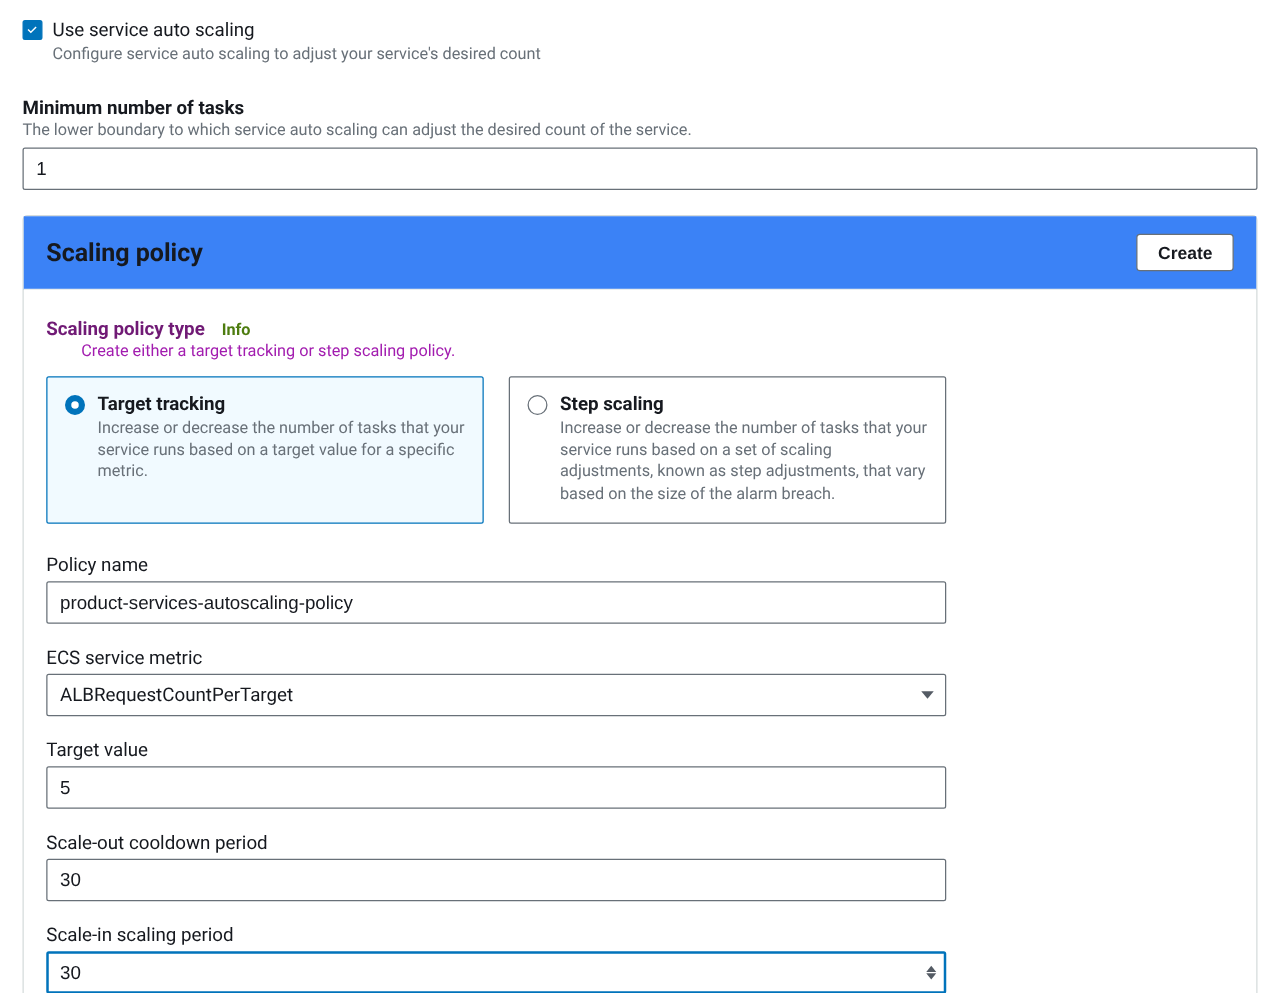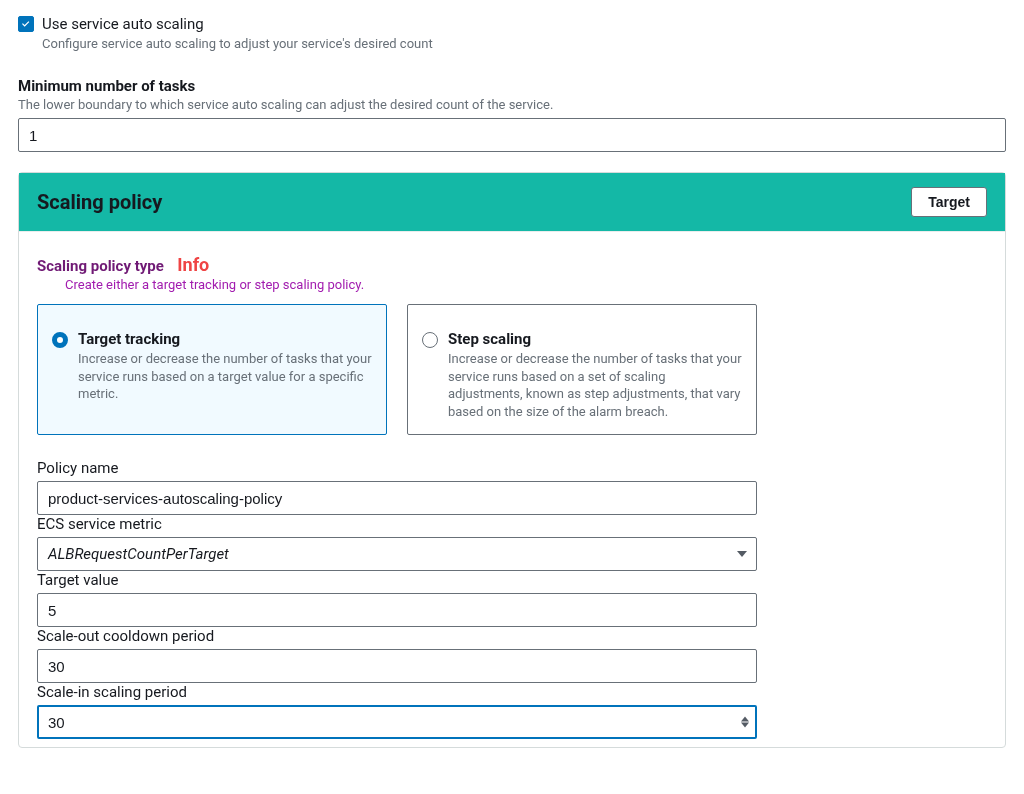--- a/index.html
+++ b/index.html
@@ -32,55 +32,55 @@
       width: 100%; padding: 6px 10px; font-size: 15px; color: #16191f;
       border: 1px solid #687078; border-radius: 2px; background: #fff;
       height: 34px; outline: none;
     }
     .text-input.focused { border: 2px solid #0073bb; padding: 5px 9px; }
 
     
     .panel { border: 1px solid #d5dbdb; border-radius: 4px; background: #fff; }
     .panel-header {
       display: flex; align-items: center; justify-content: space-between;
-      padding: 14px 18px; background: #14b8a6; border-bottom: 1px solid #eaeded;
+      padding: 14px 18px; background: #3b82f6; border-bottom: 1px solid #eaeded;
     }
     .panel-title { font-size: 20px; font-weight: 700; color: #16191f; }
     .btn {
       border: 1px solid #687078; background: #fff; color: #16191f; font-weight: 700;
       font-size: 14px; border-radius: 3px; padding: 6px 16px; cursor: pointer;
     }
     .panel-body { padding: 22px 18px 8px 18px; }
 
     .sub-label { font-weight: 700; font-size: 15px; color: #701a75; }
-    .info-link { color: #ef4444; font-weight: 700; font-size: 18px; margin-left: 10px; cursor: pointer; }
+    .info-link { color: #4d7c0f; font-weight: 700; font-size: 13px; margin-left: 10px; cursor: pointer; }
     .sub-desc  { font-size: 13px; color: #a21caf; margin-top: 2px; margin-bottom: 12px; margin-left: 28px; }
 
     
     .tiles { display: flex; gap: 20px; margin-bottom: 24px; max-width: 720px; }
     .tile {
       flex: 1; border: 1px solid #687078; border-radius: 2px;
-      padding: 25px 14px 14px 14px; display: flex; gap: 10px; align-items: flex-start;
+      padding: 12px 14px 14px 14px; display: flex; gap: 10px; align-items: flex-start;
       cursor: pointer; background: #fff;
     }
     .tile.selected { border-color: #0073bb; background: #f1faff; }
     .radio {
       width: 16px; height: 16px; border-radius: 50%; border: 1px solid #687078;
       flex: none; margin-top: 2px; position: relative; background: #fff;
     }
     .tile.selected .radio { border: 5px solid #0073bb; }
     .tile-title { font-weight: 700; font-size: 15px; color: #16191f; }
     .tile-desc  { font-size: 13px; color: #687078; margin-top: 2px; line-height: 1.35; }
 
     .narrow-form { max-width: 720px; }
-    .form-group { }
+    .form-group { margin-bottom: 18px; }
     .form-label { font-size: 15px; color: #16191f; font-weight: 400; margin-bottom: 4px; display: block; }
 
     
-    .select-wrap { position: relative; font-style: italic; }
+    .select-wrap { position: relative; }
     .select-display {
       width: 100%; padding: 6px 30px 6px 10px; font-size: 15px; color: #16191f;
       border: 1px solid #687078; border-radius: 2px; background: #fff; height: 34px;
       display: flex; align-items: center; cursor: pointer;
     }
     .select-caret {
       position: absolute; right: 10px; top: 50%; transform: translateY(-50%);
       width: 0; height: 0; border-left: 5px solid transparent; border-right: 5px solid transparent;
       border-top: 6px solid #545b64; pointer-events: none;
     }
@@ -118,21 +118,21 @@
     <div class="col">
       <div class="field-label">Minimum number of tasks</div>
       <div class="field-desc">The lower boundary to which service auto scaling can adjust the desired count of the service.</div>
       <input class="text-input" type="text" value="1" style="">
     </div>
   </div>
 
   <div class="panel">
     <div class="panel-header">
       <div class="panel-title">Scaling policy</div>
-      <button class="btn">Target</button>
+      <button class="btn">Create</button>
     </div>
 
     <div class="panel-body">
 
       <div>
         <span class="sub-label">Scaling policy type</span>
         <a class="info-link">Info</a>
         <div class="sub-desc">Create either a target tracking or step scaling policy.</div>
 
         <div class="tiles">

